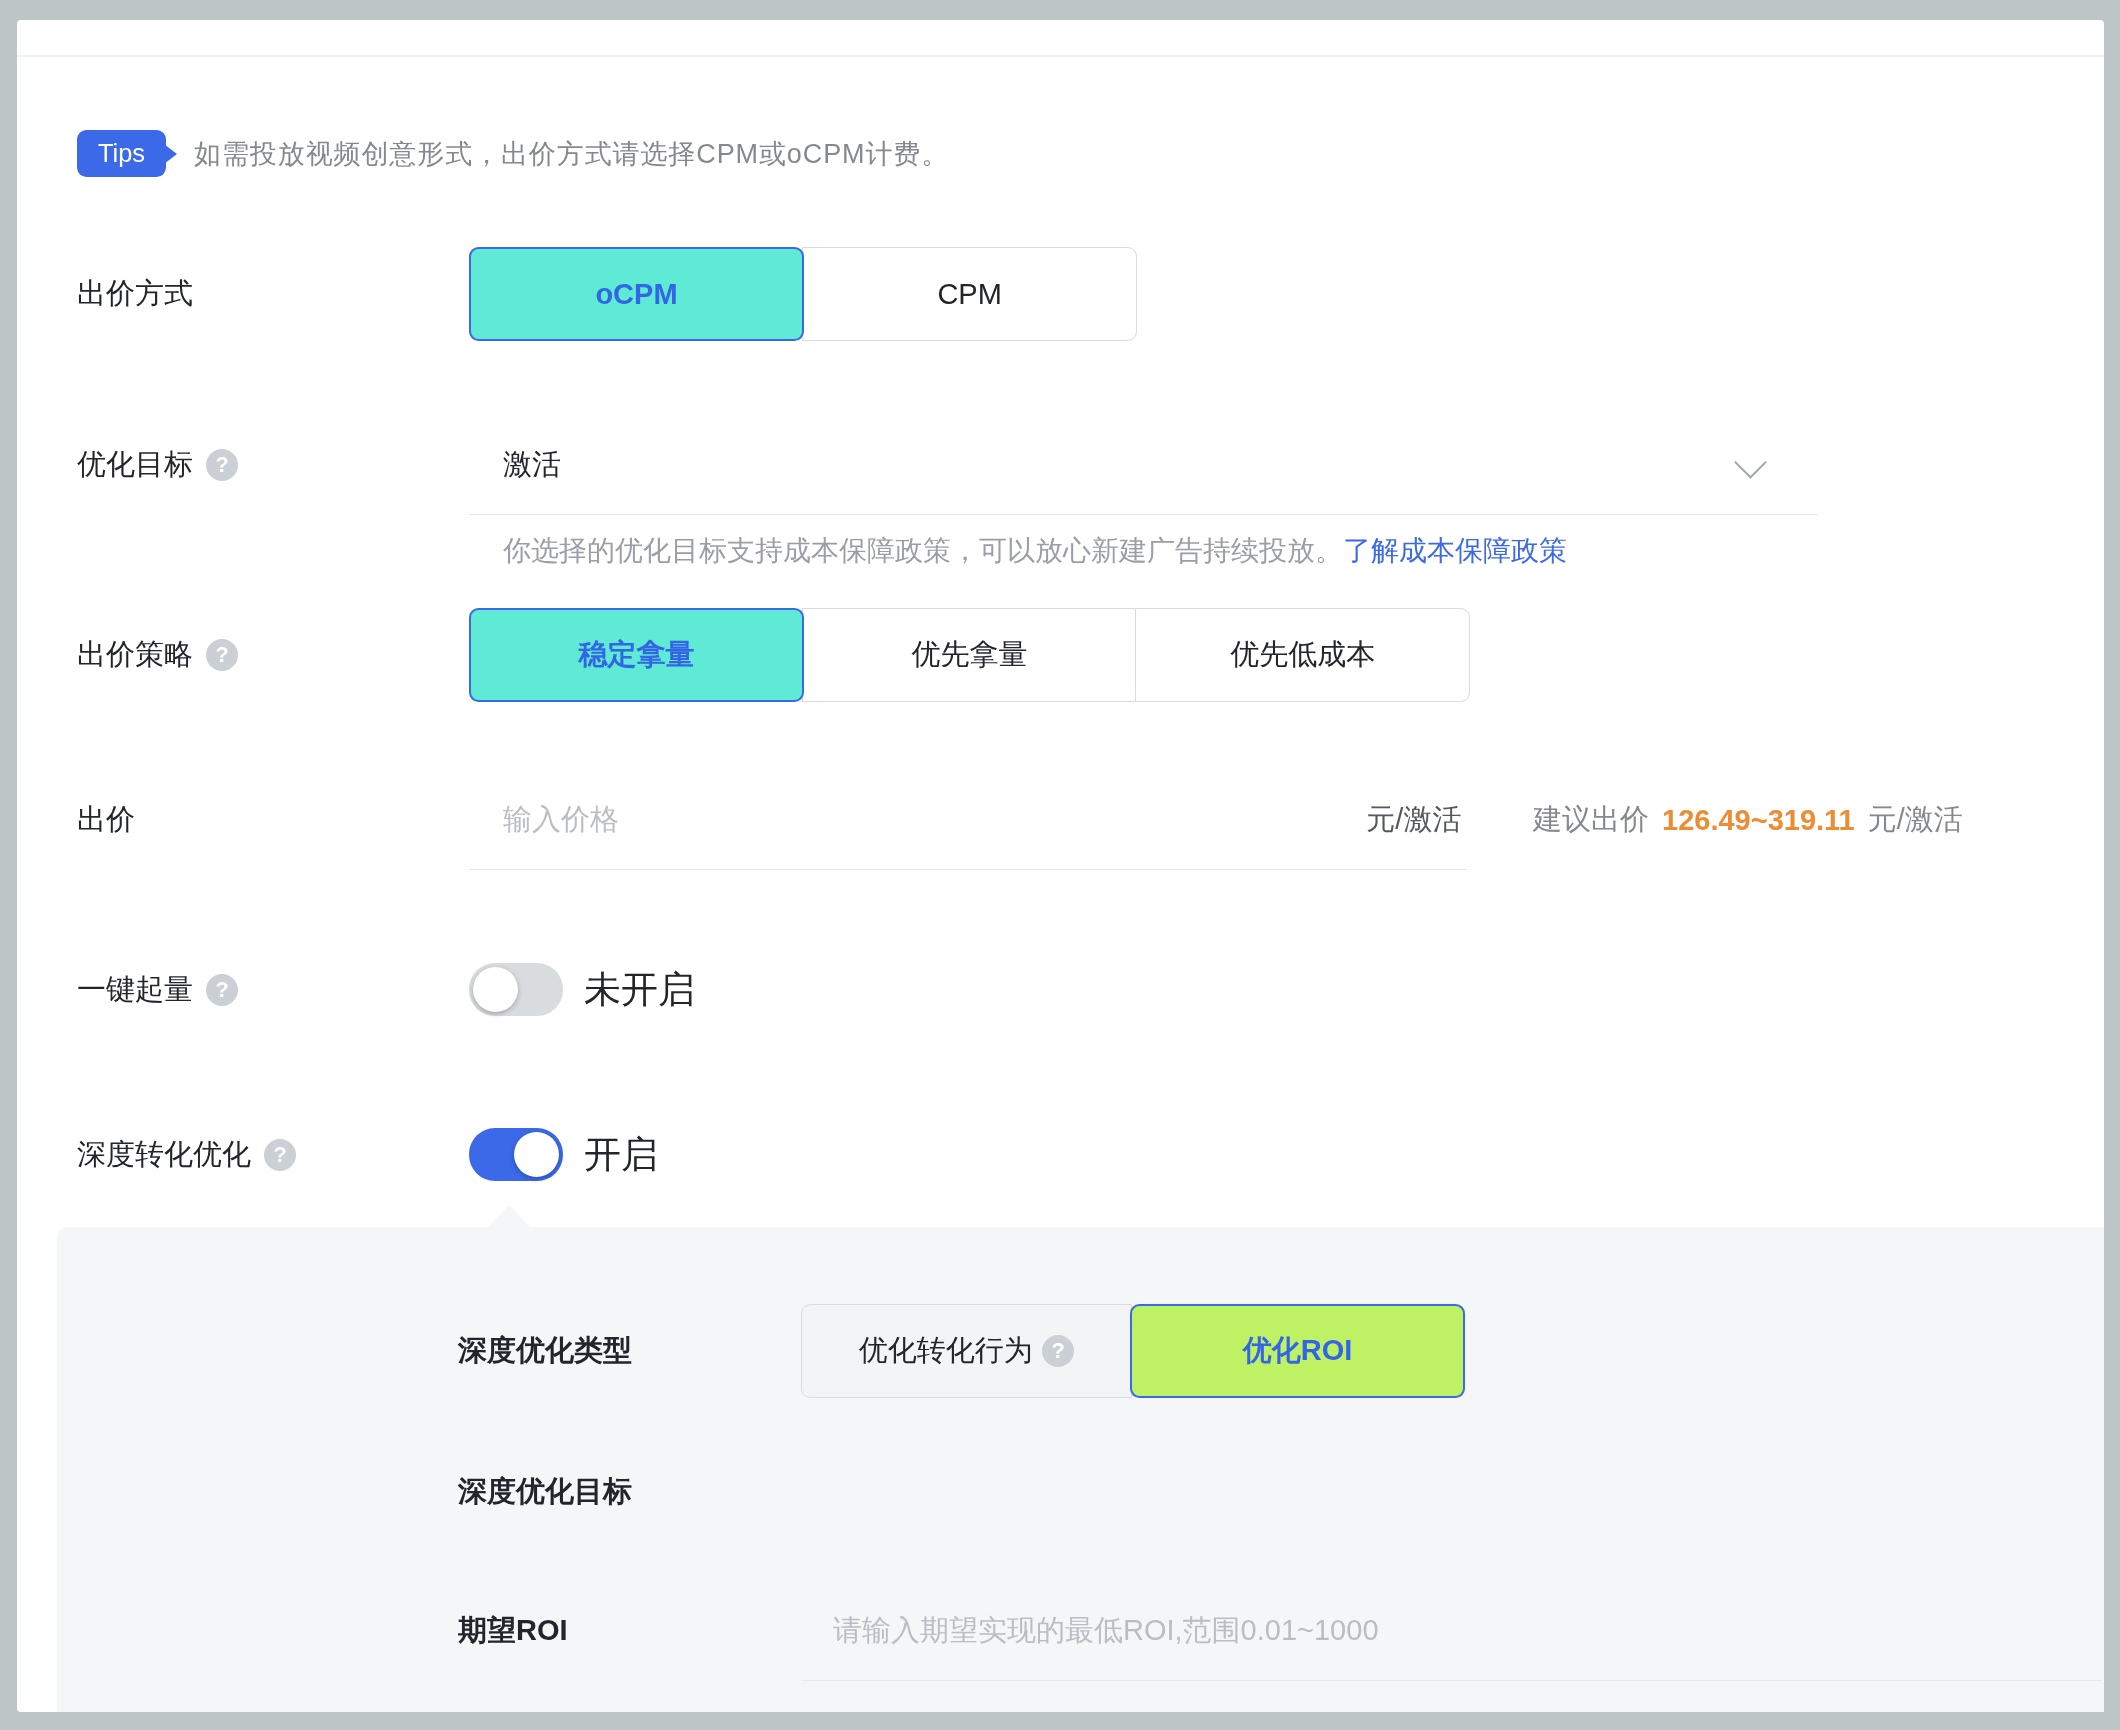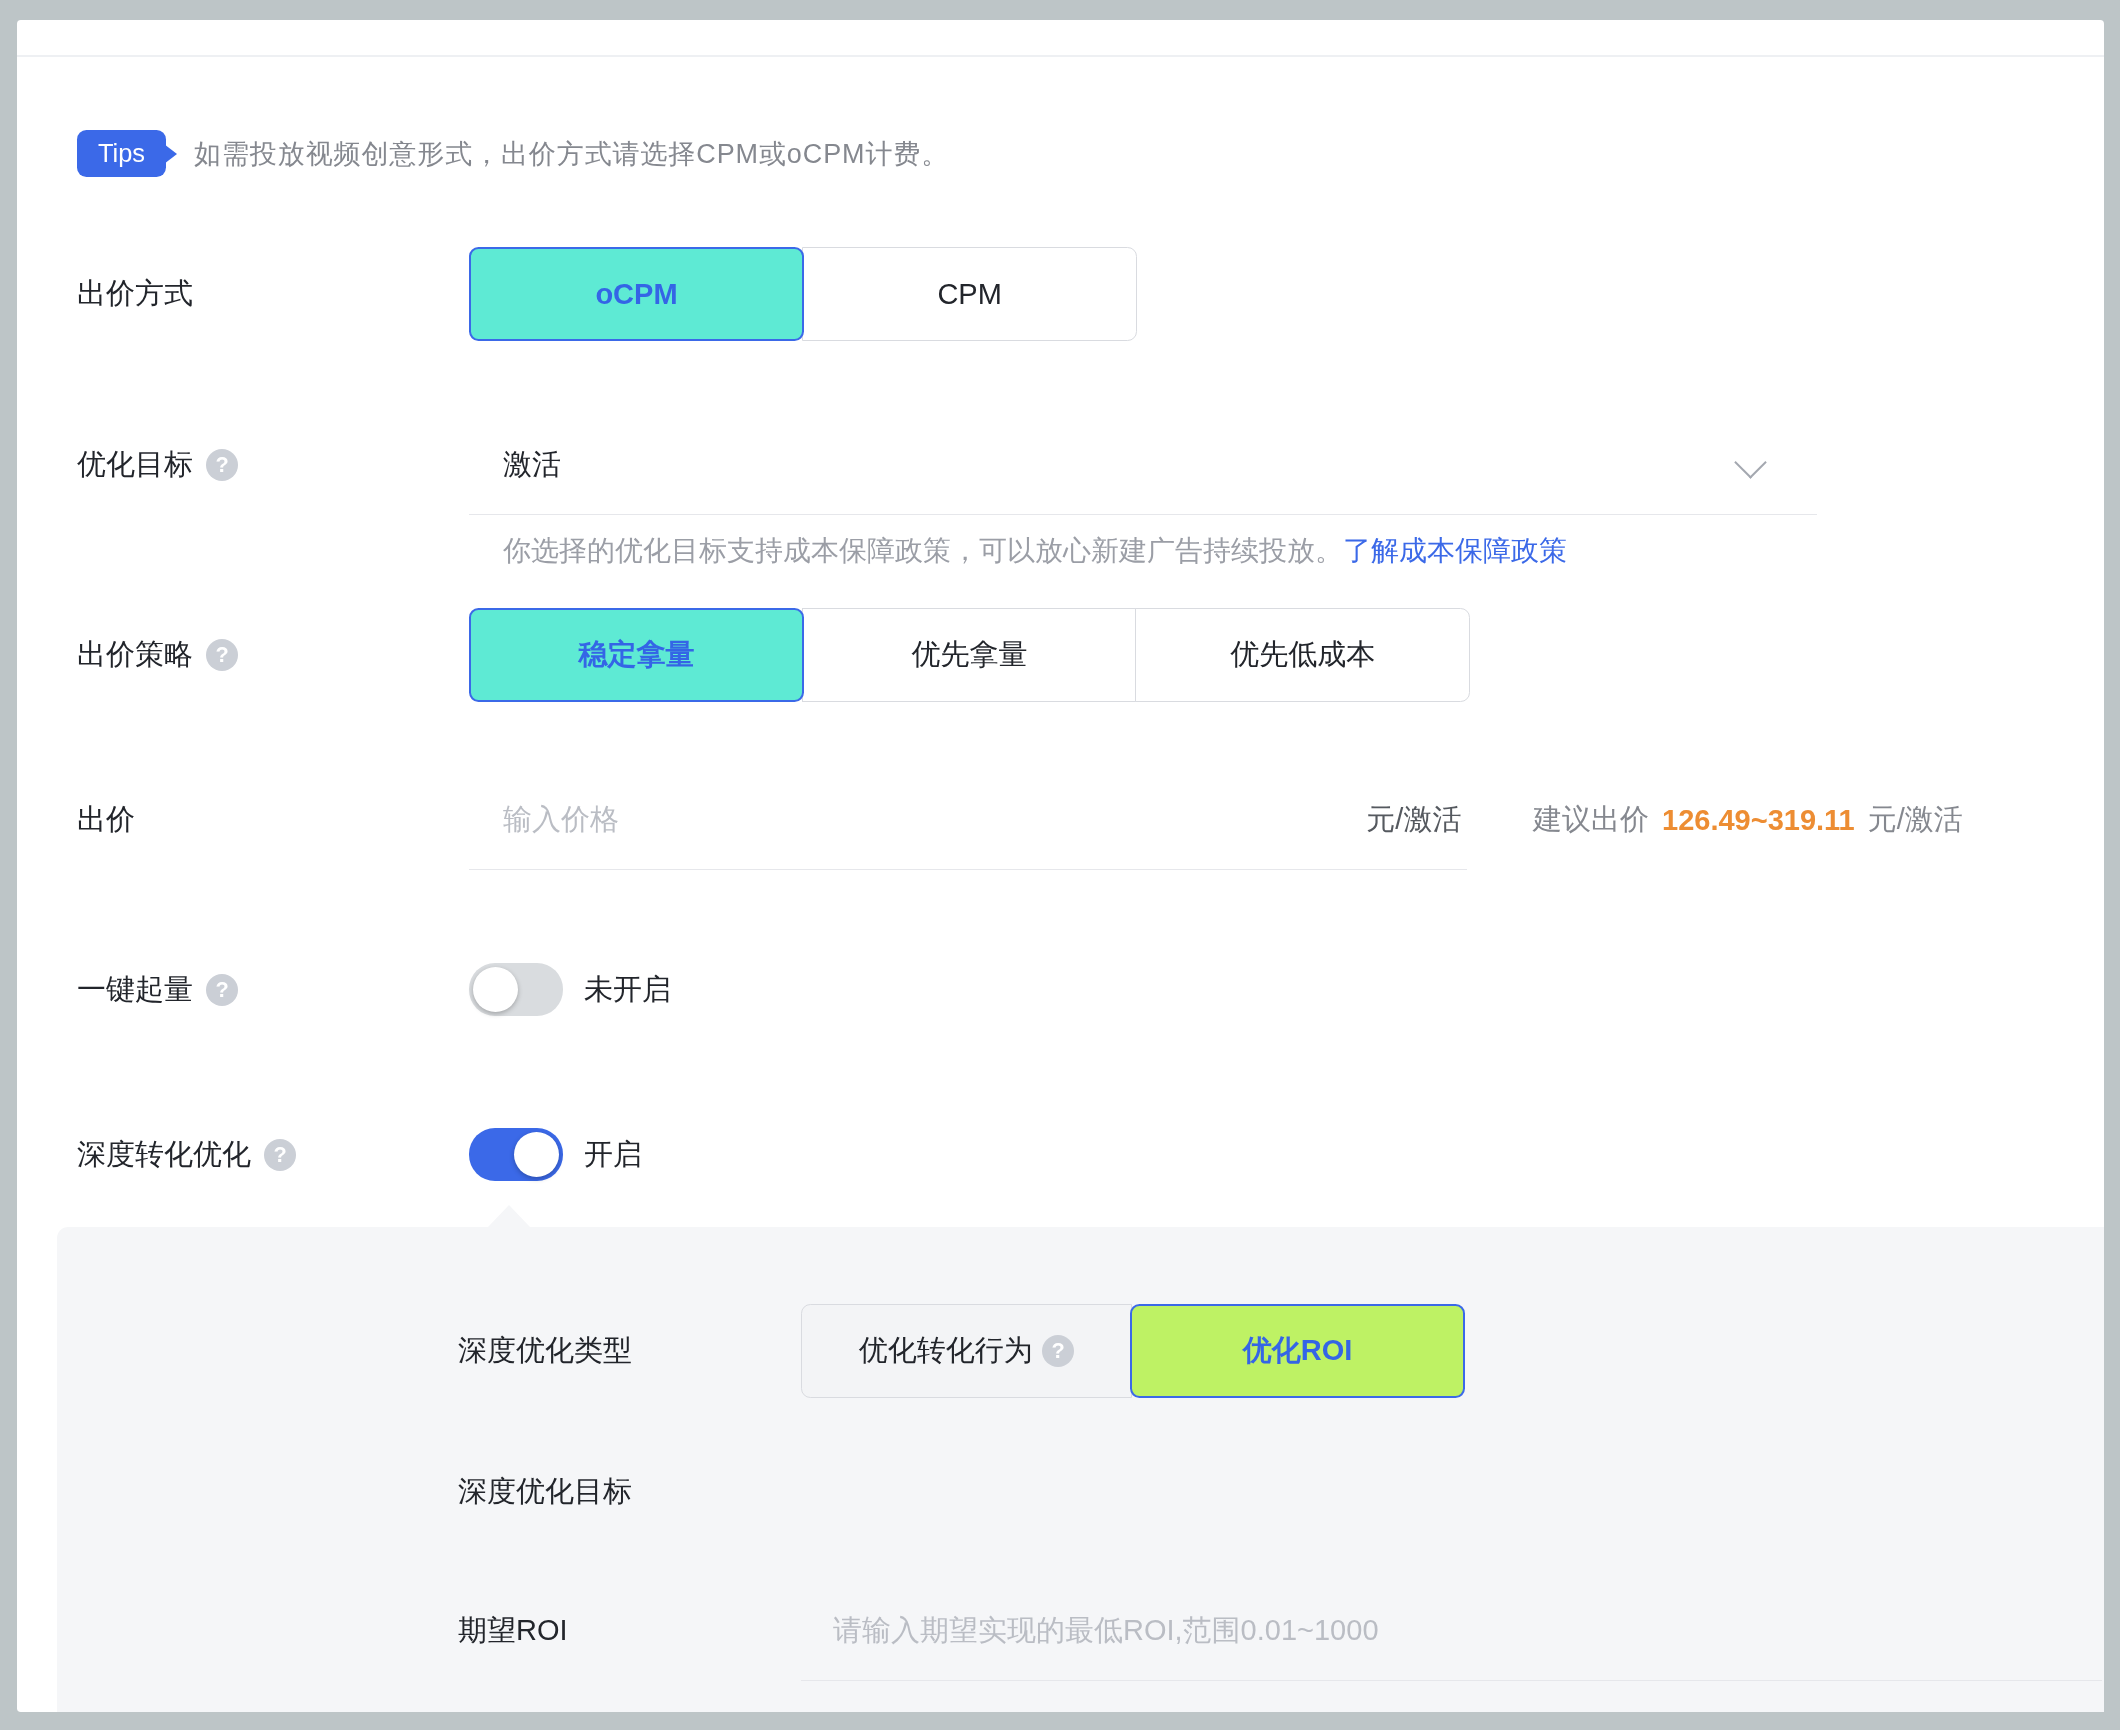--- a/index.html
+++ b/index.html
@@ -105,21 +105,21 @@
     border-radius:50%; background:#fff;
     box-shadow:0 1.9px 5.6px rgba(0,0,0,0.25);
   }
   .toggle.off { background:#d9dcdf; }
   .toggle.off .knob { left:3.8px; }
   .toggle.on { background:#3b69e8; }
   .toggle.on .knob { right:3.8px; }
   .toggle-state {
     position:absolute; left:567px; top:0; height:100%;
     display:flex; align-items:center;
-    font-size:29px; color:#22252b;
+    font-size:37px; color:#22252b;
   }
   
   #row-bid-method { top:227px; height:94px;padding-left:36px; }
   #row-opt-goal   { top:395px; height:100px; }
   #row-opt-goal .ufield { width:1348px; }
   #row-opt-goal .chev { margin-right:53px; }
   .helper {
     position:absolute; top:510px; left:486px; height:41px;
     display:flex; align-items:center;
     font-size:28px; color:#9b9ea6;
@@ -147,21 +147,21 @@
   .panel::before {
     content:''; position:absolute; top:-21.7px; left:431px;
     border-left:21.7px solid transparent;
     border-right:21.7px solid transparent;
     border-bottom:22.6px solid #f5f6f8;
   }
   .p-row { position:absolute; left:0; width:100%; }
   .p-label {
     position:absolute; left:401px; top:0; height:100%;
     display:flex; align-items:center;
-    font-size:29px; color:#22252b;
+    font-size:29px; color:#22252b;font-weight:bold;
   }
   #p-row-type { top:77px; height:94px; }
   #p-row-type .seg { left:744px; }
   #p-row-type .seg-btn { width:331px; background:#f3f4f6; }
   #p-row-type .seg-btn.selected { width:335px; background:#bef264; }
   #p-row-goal { top:215px; height:100px; }
   #p-row-goal .ufield { left:744px; width:1301px; }
   #p-row-goal .value { padding-left:32px; color:#33373e; }
   #p-row-goal .chev { margin-right:7.5px; }
   #p-row-roi  { top:354px; height:100px; }

